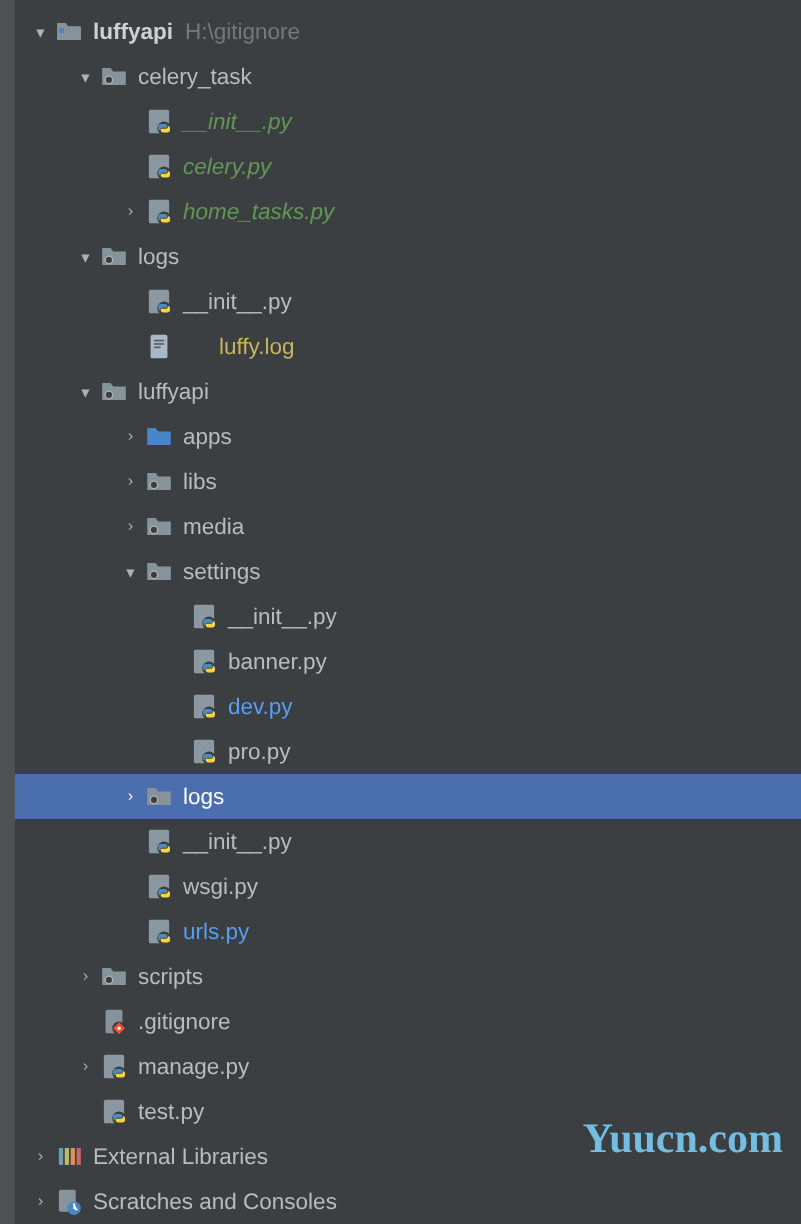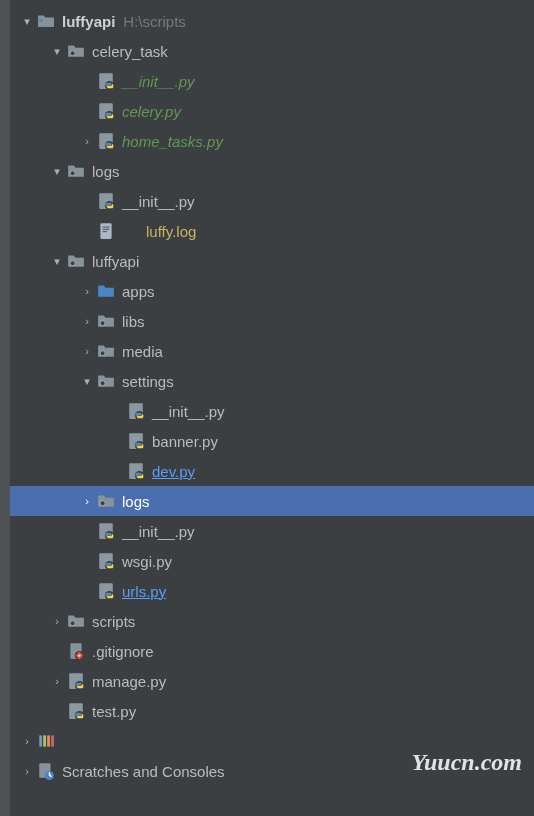--- a/index.html
+++ b/index.html
@@ -48,31 +48,30 @@
       width: 20px; height: 20px;
       margin-right: 6px;
       display: inline-flex;
       align-items: center;
       justify-content: center;
       flex-shrink: 0;
     }
     .label { }
     .hint { color: #787878; margin-left: 8px; }
     .green { color: #629755; font-style: italic; }
-    .blue { color: #589df6; text-decoration: underline; }
+    .blue { color: #589df6; }
     .yellow { color: #c9b35b; margin-left: 24px; }
     .watermark {
       position: absolute;
       right: 12px;
       bottom: 40px;
       font-family: Georgia, "Times New Roman", serif;
       font-weight: bold;
-      font-style: italic;
-      font-size: 24px;
-      color: #ffffff;
+      font-size: 28px;
+      color: #7dd3fc;
       opacity: 0.85;
       pointer-events: none;
     }
     
     .icon svg { width: 18px; height: 18px; }
   </style>
 </head>
 <body>
 
 <div class="gutter"></div>
@@ -83,21 +82,21 @@
     <span class="indent" style="width:8px"></span>
     <span class="chevron">▾</span>
     <span class="icon">
       <svg viewBox="0 0 16 16">
           <path fill="#87939a" d="M1 3h5l1.5 2H15v8H1z"></path>
           <rect x="1" y="5" width="14" height="8" fill="#87939a"></rect>
           <rect x="2" y="6" width="3" height="3" fill="#4a86c7"></rect>
         </svg>
     </span>
     <span class="label" style="font-weight:bold;color:#d0d0d0">luffyapi</span>
-    <span class="hint">H:\scripts</span>
+    <span class="hint">H:\gitignore</span>
   </div>
 
   <div id="tree-body">
       <div class="row">
         <span class="indent" style="width: 38px;"></span>
         <span class="chevron">▾</span>
         <span class="icon">
           <svg viewBox="0 0 16 16">
             <path fill="#87939a" d="M1 3h5l1.5 2H15v8H1z"></path>
             <circle cx="5" cy="10" r="2.2" fill="#3b3e40" stroke="#aeb0b2" stroke-width="0.8"></circle>
@@ -274,20 +273,34 @@
           <svg viewBox="0 0 16 16">
             <rect x="2" y="1" width="12" height="14" rx="1" fill="#87939a"></rect>
             <rect x="2" y="1" width="12" height="14" rx="1" fill="#a9b7c6" opacity="0.15"></rect>
             <circle cx="11" cy="12" r="4" fill="#3c3f41"></circle>
             <path fill="#4b8bbe" d="M9 9.5h2.5c.9 0 1.5.6 1.5 1.5v.7H10c-.9 0-1.5.6-1.5 1.5v.3H9c-.9 0-1.5-.6-1.5-1.5v-1C7.5 10.1 8.1 9.5 9 9.5z"></path>
             <path fill="#ffd43b" d="M13 14.5h-2.5c-.9 0-1.5-.6-1.5-1.5v-.7H12c.9 0 1.5-.6 1.5-1.5v-.3H13c.9 0 1.5.6 1.5 1.5v1c0 .9-.6 1.5-1.5 1.5z"></path>
           </svg>
         </span>
         <span class="label blue">dev.py</span>
       </div>
+      <div class="row">
+        <span class="indent" style="width: 98px;"></span>
+        <span class="chevron"></span>
+        <span class="icon">
+          <svg viewBox="0 0 16 16">
+            <rect x="2" y="1" width="12" height="14" rx="1" fill="#87939a"></rect>
+            <rect x="2" y="1" width="12" height="14" rx="1" fill="#a9b7c6" opacity="0.15"></rect>
+            <circle cx="11" cy="12" r="4" fill="#3c3f41"></circle>
+            <path fill="#4b8bbe" d="M9 9.5h2.5c.9 0 1.5.6 1.5 1.5v.7H10c-.9 0-1.5.6-1.5 1.5v.3H9c-.9 0-1.5-.6-1.5-1.5v-1C7.5 10.1 8.1 9.5 9 9.5z"></path>
+            <path fill="#ffd43b" d="M13 14.5h-2.5c-.9 0-1.5-.6-1.5-1.5v-.7H12c.9 0 1.5-.6 1.5-1.5v-.3H13c.9 0 1.5.6 1.5 1.5v1c0 .9-.6 1.5-1.5 1.5z"></path>
+          </svg>
+        </span>
+        <span class="label">pro.py</span>
+      </div>
       <div class="row selected">
         <span class="indent" style="width: 68px;"></span>
         <span class="chevron">›</span>
         <span class="icon">
           <svg viewBox="0 0 16 16">
             <path fill="#87939a" d="M1 3h5l1.5 2H15v8H1z"></path>
             <circle cx="5" cy="10" r="2.2" fill="#3b3e40" stroke="#aeb0b2" stroke-width="0.8"></circle>
           </svg>
         </span>
         <span class="label">logs</span>
@@ -392,20 +405,21 @@
         <span class="indent" style="width: 8px;"></span>
         <span class="chevron">›</span>
         <span class="icon">
           <svg viewBox="0 0 16 16">
             <rect x="2" y="3" width="2.5" height="10" fill="#6a9fb5"></rect>
             <rect x="5.5" y="3" width="2.5" height="10" fill="#b5bd68"></rect>
             <rect x="9" y="3" width="2.5" height="10" fill="#de935f"></rect>
             <rect x="12.5" y="3" width="2.5" height="10" fill="#cc6666"></rect>
           </svg>
         </span>
+        <span class="label">External Libraries</span>
       </div>
       <div class="row">
         <span class="indent" style="width: 8px;"></span>
         <span class="chevron">›</span>
         <span class="icon">
           <svg viewBox="0 0 16 16">
             <rect x="2" y="1" width="10" height="13" rx="1" fill="#87939a"></rect>
             <circle cx="11" cy="12" r="4" fill="#4a86c7"></circle>
             <path fill="#fff" d="M11 9v3l2 1" stroke="#fff" stroke-width="1"></path>
           </svg>

